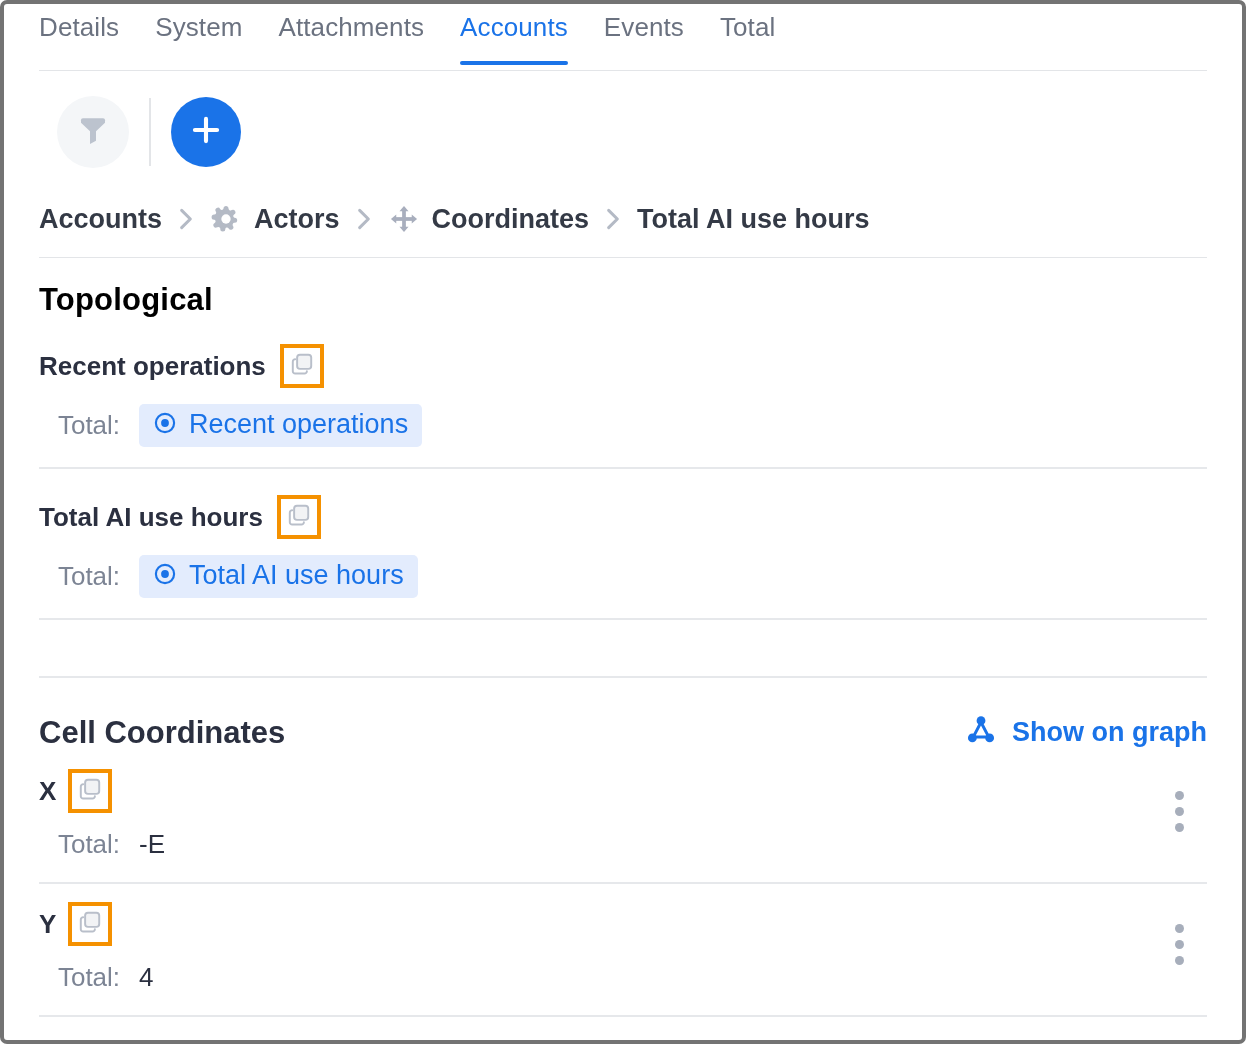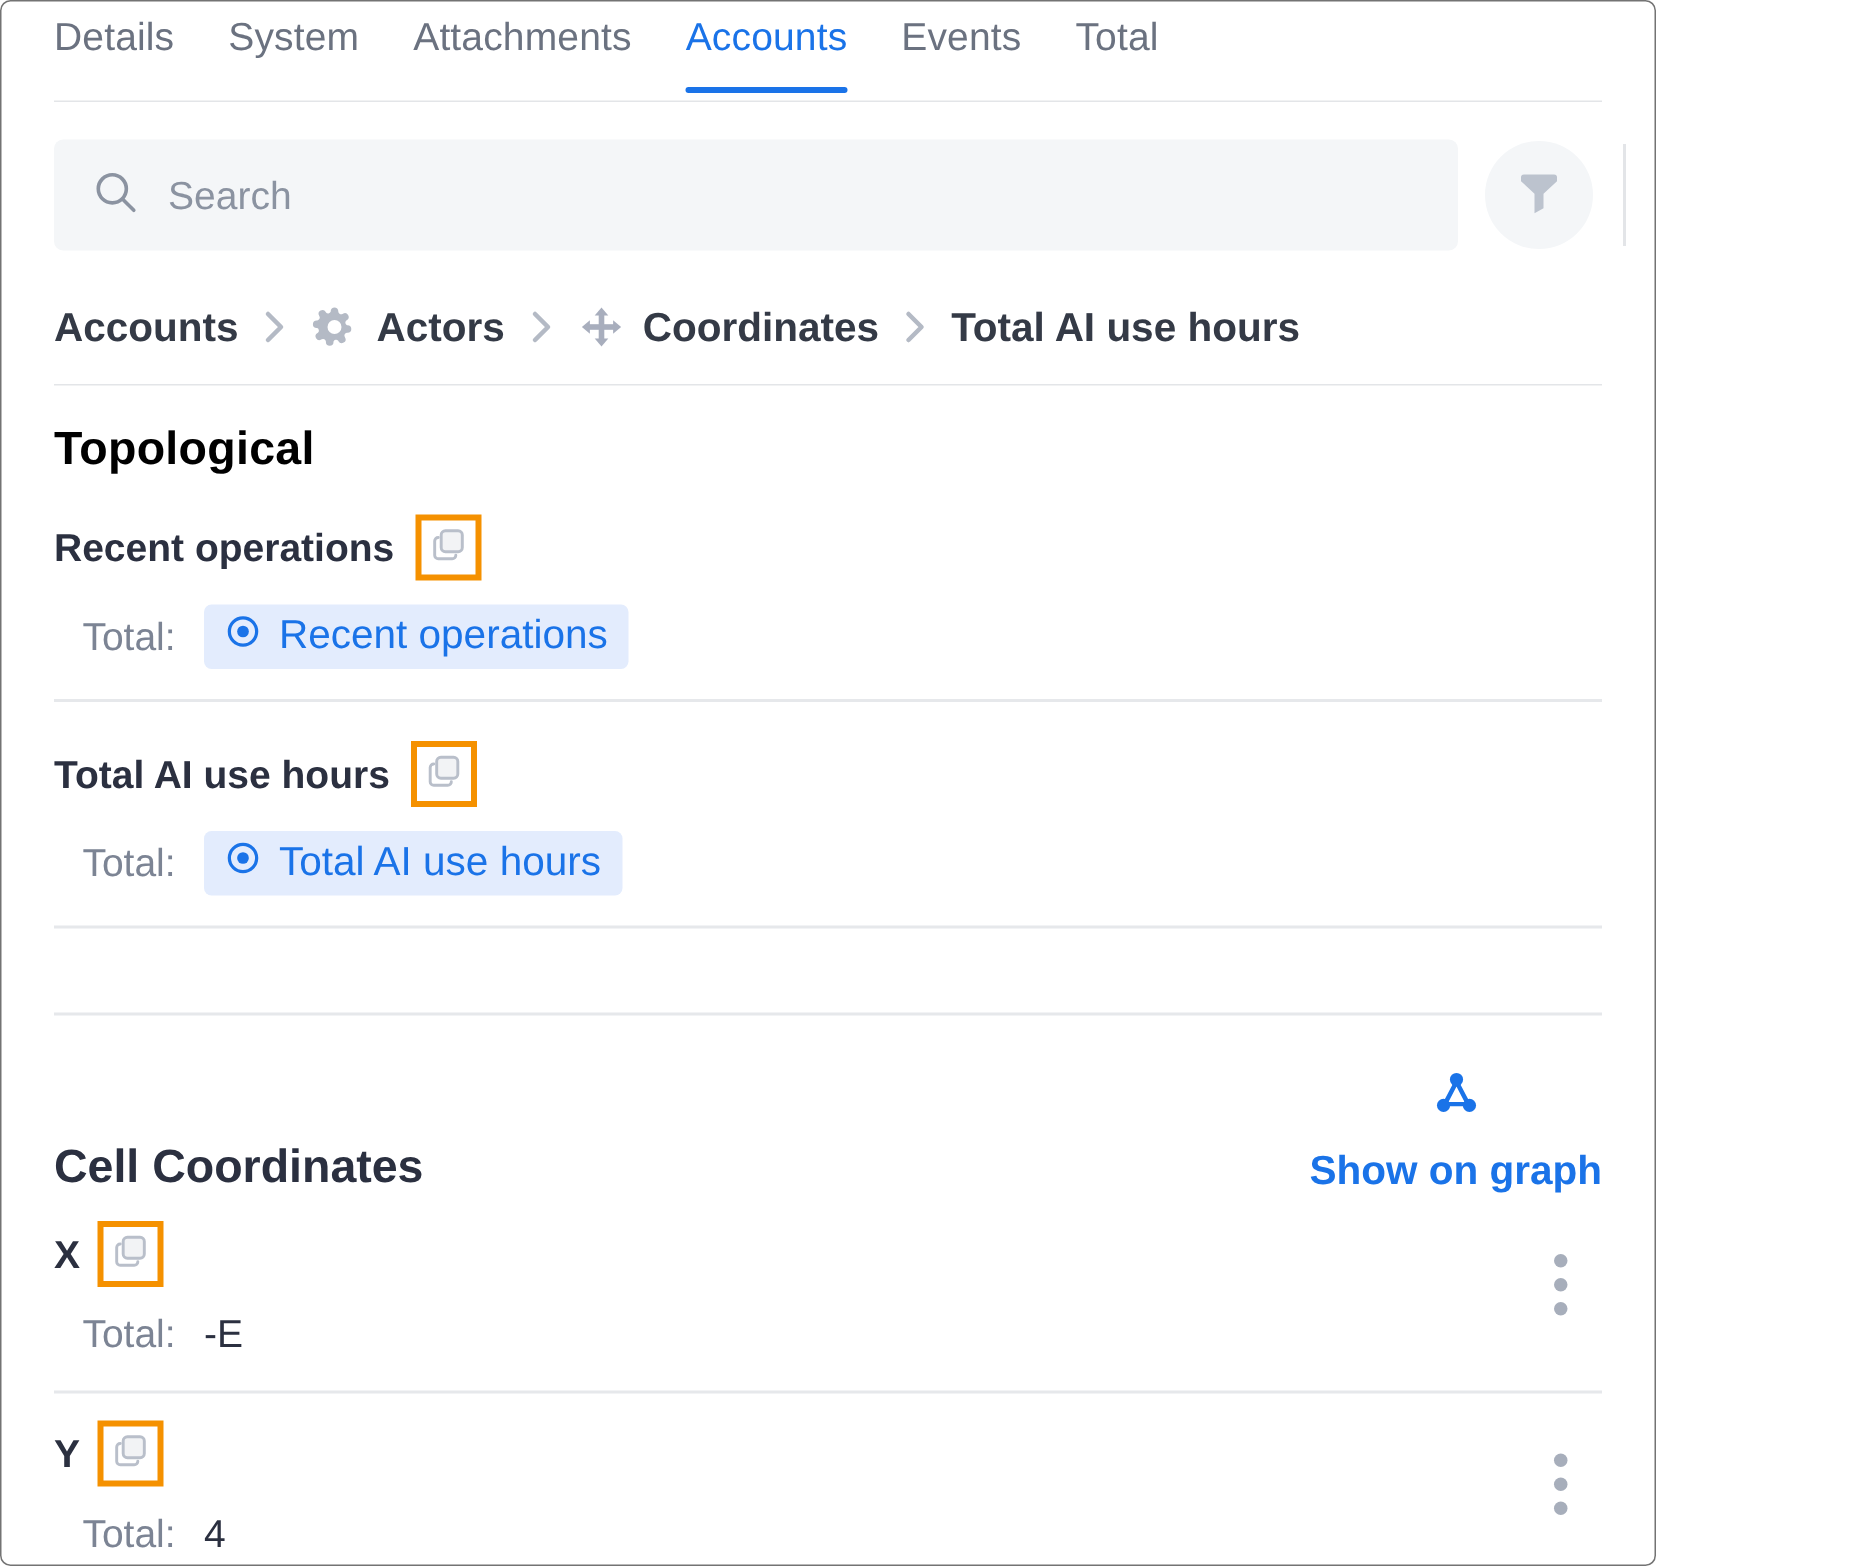--- a/index.html
+++ b/index.html
@@ -6,25 +6,25 @@
     margin: 0;
     padding: 0;
     background: #ffffff;
   }
   body {
     font-family: "Liberation Sans", sans-serif;
     -webkit-font-smoothing: antialiased;
   }
   .page {
     position: relative;
-    width: 1104px;
+    width: 1246px;
     height: 1044px;
     box-sizing: border-box;
     background: #ffffff;
-    border: 1px solid #737373;
+    border: 4px solid #737373;
     border-radius: 7px;
     overflow: hidden;
   }
 
   
   .tabbar {
     position: relative;
     height: 70px;
     padding: 0 0 0 35px;
     display: flex;
@@ -235,21 +235,20 @@
   .cc-title {
     font-size: 31px;
     font-weight: bold;
     color: #2b3040;
   }
   .show-graph {
     display: flex;
     align-items: center;
     gap: 14px;
     cursor: pointer;
-    flex-direction: column;
   }
   .show-graph-text {
     font-size: 27px;
     color: #1a73e8;
     font-weight: bold;
   }
   .coord-block {
     position: relative;
     padding: 0 35px;
   }
@@ -291,29 +290,20 @@
     <div class="tab">Details</div>
     <div class="tab">System</div>
     <div class="tab">Attachments</div>
     <div class="tab active">Accounts</div>
     <div class="tab">Events</div>
     <div class="tab">Total</div>
     <div class="tabs-underline"></div>
   </div>
 
   <div class="searchrow">
-    <div class="searchbox">
-      <span class="search-ico">
-        <svg width="34" height="34" viewBox="0 0 24 24" fill="none">
-          <circle cx="10.5" cy="10.5" r="6.6" stroke="#8b93a1" stroke-width="1.7"></circle>
-          <line x1="15.4" y1="15.4" x2="20.6" y2="20.6" stroke="#8b93a1" stroke-width="1.7" stroke-linecap="round"></line>
-        </svg>
-      </span>
-      <span class="search-ph">Search</span>
-    </div>
 
     <div class="filter-btn">
       <span>
         <svg width="36" height="36" viewBox="0 0 24 24">
           <path d="M4 5.2h16v2.0l-6 5.6v6.4l-4 2.2v-8.6L4 7.2z" fill="#bcc3ce"></path>
           <rect x="4" y="4.2" width="16" height="2.6" rx="1.3" fill="#bcc3ce"></rect>
         </svg>
       </span>
     </div>
 

